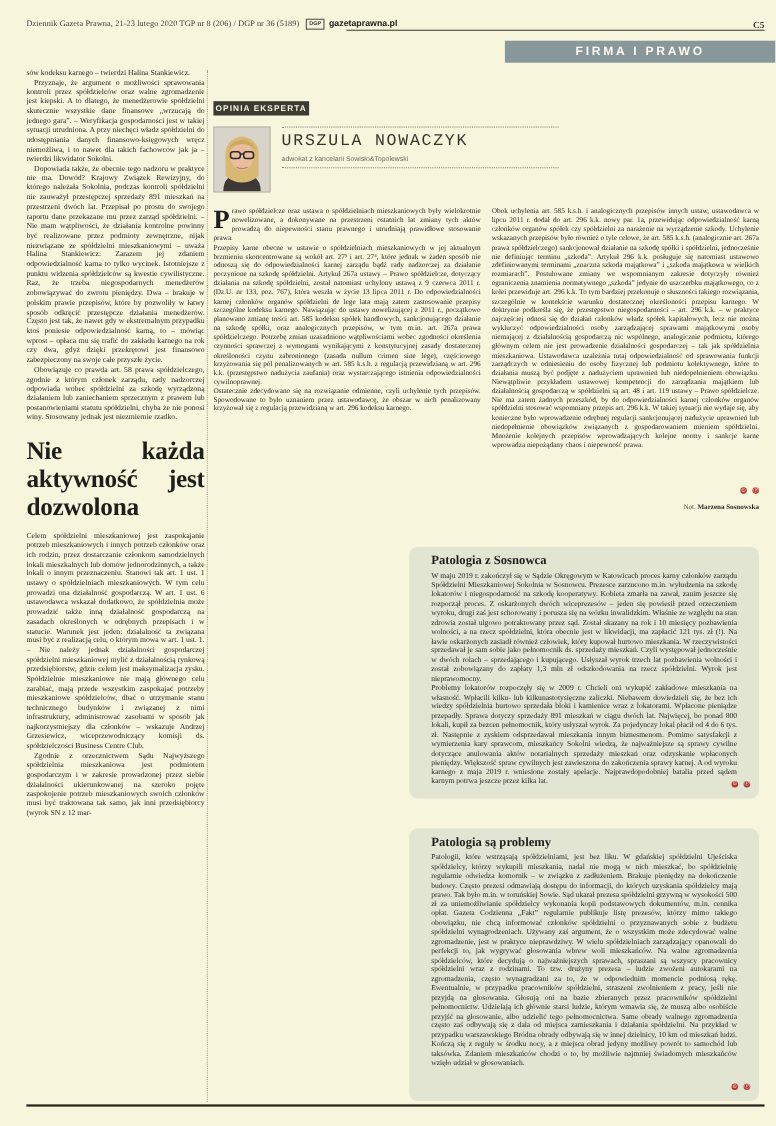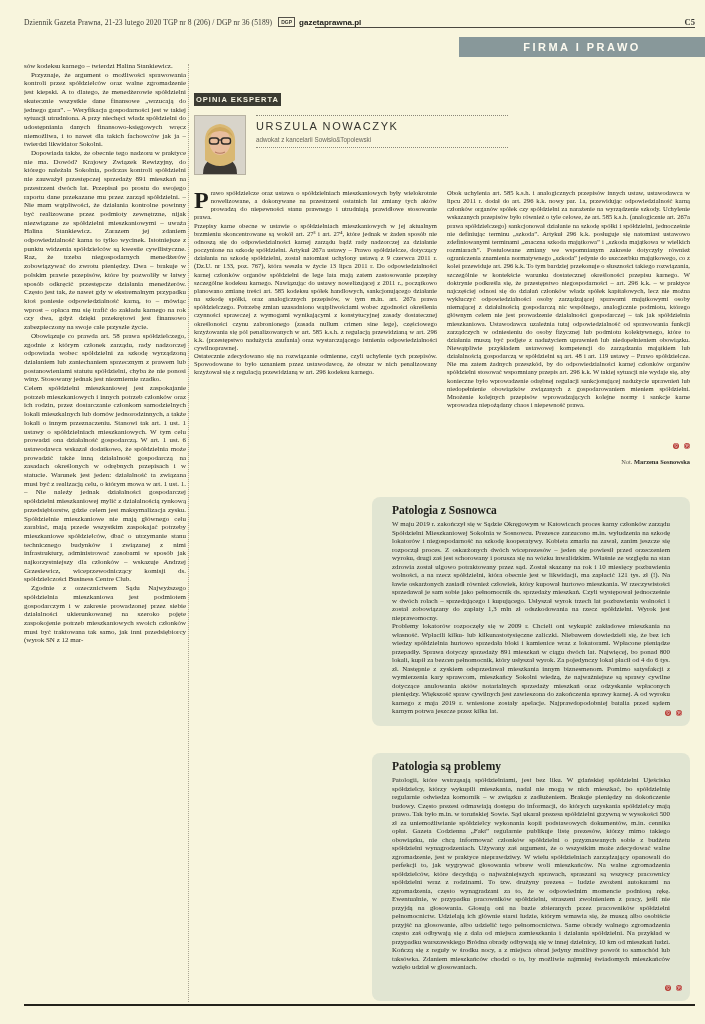--- a/index.html
+++ b/index.html
@@ -37,21 +37,21 @@
   .expert{position:absolute;left:194px;top:88px;width:496px;}
   .kicker{display:inline-block;background:#3b3b32;color:#f7f4e1;
     font-family:"Liberation Sans",sans-serif;font-size:7.5px;font-weight:bold;
     letter-spacing:1px;padding:2px 2px 2px;}
   .exp-headline{font-size:17px;font-weight:bold;color:#1e1e1a;letter-spacing:-.2px;
     margin-top:7px;white-space:nowrap;}
   .author-block{position:relative;margin-top:9px;height:64px;}
   .photo{position:absolute;left:0;top:0;width:50px;height:58px;border:1px solid #b7b2a2;
     background:#dcd8cf;overflow:hidden;}
   .author-info{margin-left:62px;width:252px;border-top:1px dotted #8a8778;padding-top:4px;}
-  .author-name{font-family:Liberation Sans, sans-serif;font-size:11px;letter-spacing:1.6px;color:#35352f;}
+  .author-name{font-family:Liberation Mono, monospace;font-size:15px;letter-spacing:1.6px;color:#35352f;}
   .author-title{font-family:"Liberation Sans",sans-serif;font-size:6.3px;color:#6a675c;
     margin-top:4px;padding-bottom:4px;border-bottom:1px dotted #8a8778;}
   .exp-cols{position:relative;display:flex;gap:10px;margin-top:10px;height:264px;overflow:hidden;}
   .exp-col{width:243px;font-size:6.6px;line-height:8.15px;text-align:justify;}
   .exp-col p{margin:0;}
   .dropcap{float:left;font-size:24px;line-height:19px;font-weight:bold;padding:2px 2px 0 0;color:#1e1e1a;}
   .cc-icons{position:absolute;right:0;bottom:1px;}
   .cc{display:inline-block;width:6px;height:6px;border-radius:50%;background:#b5382f;color:#fff;
     font-family:"Liberation Sans",sans-serif;font-size:5px;line-height:6px;text-align:center;margin-left:1px;}
   .credit{ text-align:right;margin-top:5px;font-size:6.4px;color:#55524a;}
@@ -76,20 +76,21 @@
 <div class="section-banner">FIRMA I PRAWO</div>
 
 <div class="v-divider"></div>
 <div class="bottom-rule"></div>
 
 <div class="left-col">
   <p>sów kodeksu karnego – twierdzi Halina Stankiewicz.</p>
   <p class="ind">Przyznaje, że argument o możliwości sprawowania kontroli przez spółdzielców oraz walne zgromadzenie jest kiepski. A to dlatego, że menedżerowie spółdzielni skutecznie wszystkie dane finansowe „wrzucają do jednego gara”. – Weryfikacja gospodarności jest w takiej sytuacji utrudniona. A przy niechęci władz spółdzielni do udostępniania danych finansowo-księgowych wręcz niemożliwa, i to nawet dla takich fachowców jak ja – twierdzi likwidator Sokolni.</p>
   <p class="ind">Dopowiada także, że obecnie tego nadzoru w praktyce nie ma. Dowód? Krajowy Związek Rewizyjny, do którego należała Sokolnia, podczas kontroli spółdzielni nie zauważył przestępczej sprzedaży 891 mieszkań na przestrzeni dwóch lat. Przepisał po prostu do swojego raportu dane przekazane mu przez zarząd spółdzielni. – Nie mam wątpliwości, że działania kontrolne powinny być realizowane przez podmioty zewnętrzne, nijak niezwiązane ze spółdzielni mieszkaniowymi – uważa Halina Stankiewicz. Zarazem jej zdaniem odpowiedzialność karna to tylko wycinek. Istotniejsze z punktu widzenia spółdzielców są kwestie cywilistyczne. Raz, że trzeba niegospodarnych menedżerów zobowiązywać do zwrotu pieniędzy. Dwa – brakuje w polskim prawie przepisów, które by pozwoliły w łatwy sposób odkręcić przestępcze działania menedżerów. Często jest tak, że nawet gdy w ekstremalnym przypadku ktoś poniesie odpowiedzialność karną, to – mówiąc wprost – opłaca mu się trafić do zakładu karnego na rok czy dwa, gdyż dzięki przekrętowi jest finansowo zabezpieczony na swoje całe przyszłe życie.</p>
   <p class="ind">Obowiązuje co prawda art. 58 prawa spółdzielczego, zgodnie z którym członek zarządu, rady nadzorczej odpowiada wobec spółdzielni za szkodę wyrządzoną działaniem lub zaniechaniem sprzecznym z prawem lub postanowieniami statutu spółdzielni, chyba że nie ponosi winy. Stosowany jednak jest niezmiernie rzadko.</p>
+  <h2 class="left-headline">Nie każda aktywność jest dozwolona</h2>
   <p>Celem spółdzielni mieszkaniowej jest zaspokajanie potrzeb mieszkaniowych i innych potrzeb członków oraz ich rodzin, przez dostarczanie członkom samodzielnych lokali mieszkalnych lub domów jednorodzinnych, a także lokali o innym przeznaczeniu. Stanowi tak art. 1 ust. 1 ustawy o spółdzielniach mieszkaniowych. W tym celu prowadzi ona działalność gospodarczą. W art. 1 ust. 6 ustawodawca wskazał dodatkowo, że spółdzielnia może prowadzić także inną działalność gospodarczą na zasadach określonych w odrębnych przepisach i w statucie. Warunek jest jeden: działalność ta związana musi być z realizacją celu, o którym mowa w art. 1 ust. 1. – Nie należy jednak działalności gospodarczej spółdzielni mieszkaniowej mylić z działalnością rynkową przedsiębiorstw, gdzie celem jest maksymalizacja zysku. Spółdzielnie mieszkaniowe nie mają głównego celu zarabiać, mają przede wszystkim zaspokajać potrzeby mieszkaniowe spółdzielców, dbać o utrzymanie stanu technicznego budynków i związanej z nimi infrastruktury, administrować zasobami w sposób jak najkorzystniejszy dla członków – wskazuje Andrzej Grzesiewicz, wiceprzewodniczący komisji ds. spółdzielczości Business Centre Club.</p>
   <p class="ind">Zgodnie z orzecznictwem Sądu Najwyższego spółdzielnia mieszkaniowa jest podmiotem gospodarczym i w zakresie prowadzonej przez siebie działalności ukierunkowanej na szeroko pojęte zaspokojenie potrzeb mieszkaniowych swoich członków musi być traktowana tak samo, jak inni przedsiębiorcy (wyrok SN z 12 mar-</p>
 </div>
 
 <div class="expert">
   <span class="kicker">OPINIA EKSPERTA</span>
 
   <div class="author-block">
     <div class="photo">
       <svg width="50" height="58" viewBox="0 0 50 58" xmlns="http://www.w3.org/2000/svg">

